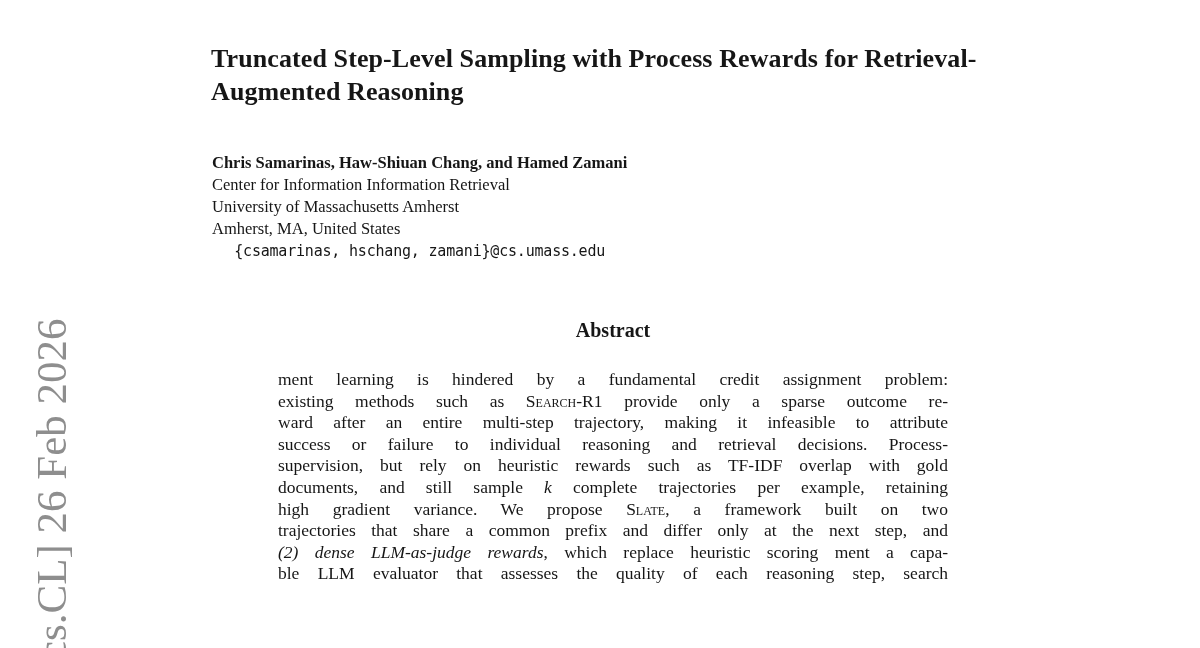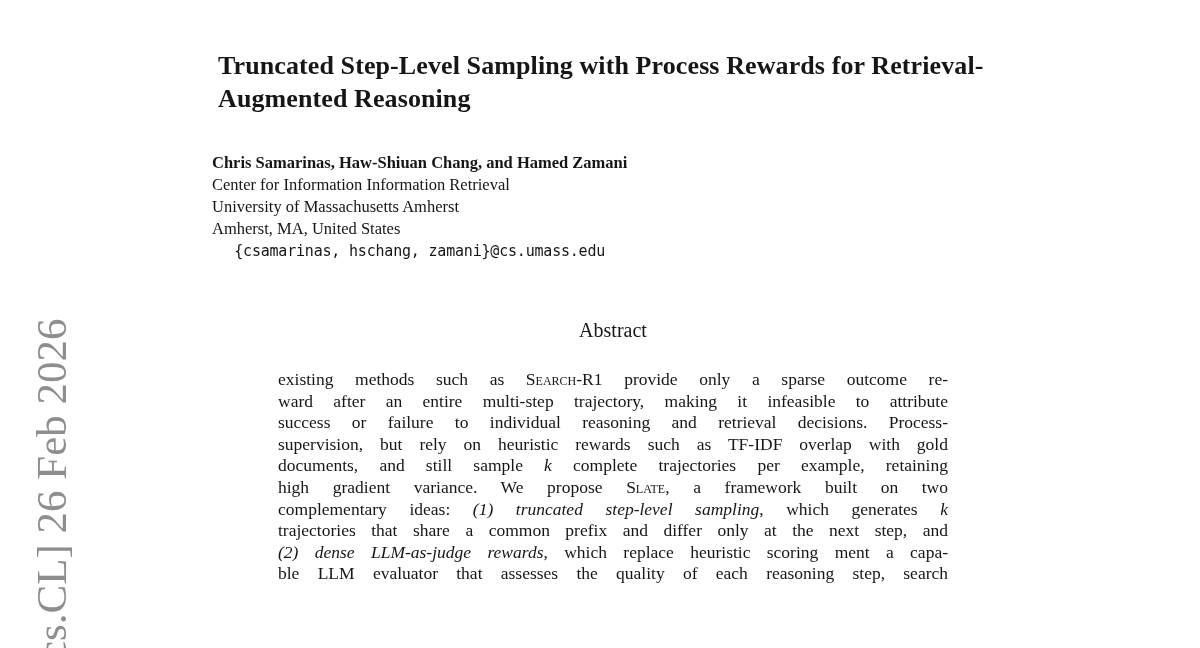--- a/index.html
+++ b/index.html
@@ -42,21 +42,21 @@
     text-align: center;
   }
   .abstract-col {
     position: absolute;
     left: 278px;
     top: 317px;
     width: 670px;
   }
   .abstract-heading {
     text-align: center;
-    font-weight: normal;
+    font-weight: bold;
     font-size: 20px;
     line-height: 26px;
   }
   .abstract-lines { margin-top: 26px; }
   .abs-line {
     text-align: justify;
     text-align-last: justify;
     font-size: 17.5px;
     line-height: 21.6px;
     white-space: normal;
@@ -76,39 +76,39 @@
     white-space: nowrap;
   }
 </style>
 </head>
 <body style="background: rgb(255, 255, 255); color: rgb(22, 22, 22);">
 
 <div class="pdf-page">
 
   <div class="arxiv-watermark" style="color: rgb(142, 142, 142);">cs.CL] 26 Feb 2026</div>
 
-  <h1 class="paper-title" style="margin:7px;">Truncated Step-Level Sampling with Process Rewards for Retrieval-Augmented Reasoning</h1>
+  <h1 class="paper-title" style="margin:0;">Truncated Step-Level Sampling with Process Rewards for Retrieval-Augmented Reasoning</h1>
 
   <div class="author-block">
     <div class="author-names">Chris Samarinas, Haw-Shiuan Chang, and Hamed Zamani</div>
     <div class="affiliation-line">Center for Information Information Retrieval</div>
     <div class="affiliation-line">University of Massachusetts Amherst</div>
     <div class="affiliation-line">Amherst, MA, United States</div>
     <div class="author-emails">{csamarinas, hschang, zamani}@cs.umass.edu</div>
   </div>
 
   <div class="abstract-col">
     <div class="abstract-heading">Abstract</div>
     <div class="abstract-lines">
+        <div class="abs-line"><span>ment learning is hindered by a fundamental credit assignment problem:</span></div>
         <div class="abs-line"><span>existing methods such as </span><span class="sc">Search-R1</span><span> provide only a sparse outcome re-</span></div>
         <div class="abs-line"><span>ward after an entire multi-step trajectory, making it infeasible to attribute</span></div>
         <div class="abs-line"><span>success or failure to individual reasoning and retrieval decisions. Process-</span></div>
         <div class="abs-line"><span>supervision, but rely on heuristic rewards such as TF-IDF overlap with gold</span></div>
         <div class="abs-line"><span>documents, and still sample </span><span class="it">k</span><span> complete trajectories per example, retaining</span></div>
         <div class="abs-line"><span>high gradient variance. We propose </span><span class="sc">Slate</span><span>, a framework built on two</span></div>
-        <div class="abs-line"><span>complementary ideas: </span><span class="it">(1) truncated step-level sampling</span><span>, which generates </span><span class="it">k</span></div>
         <div class="abs-line"><span>trajectories that share a common prefix and differ only at the next step, and</span></div>
         <div class="abs-line"><span class="it">(2) dense LLM-as-judge rewards</span><span>, which replace heuristic scoring ment a capa-</span></div>
         <div class="abs-line"><span>ble LLM evaluator that assesses the quality of each reasoning step, search</span></div>
       </div>
   </div>
 
 </div>
 
 </body></html>

